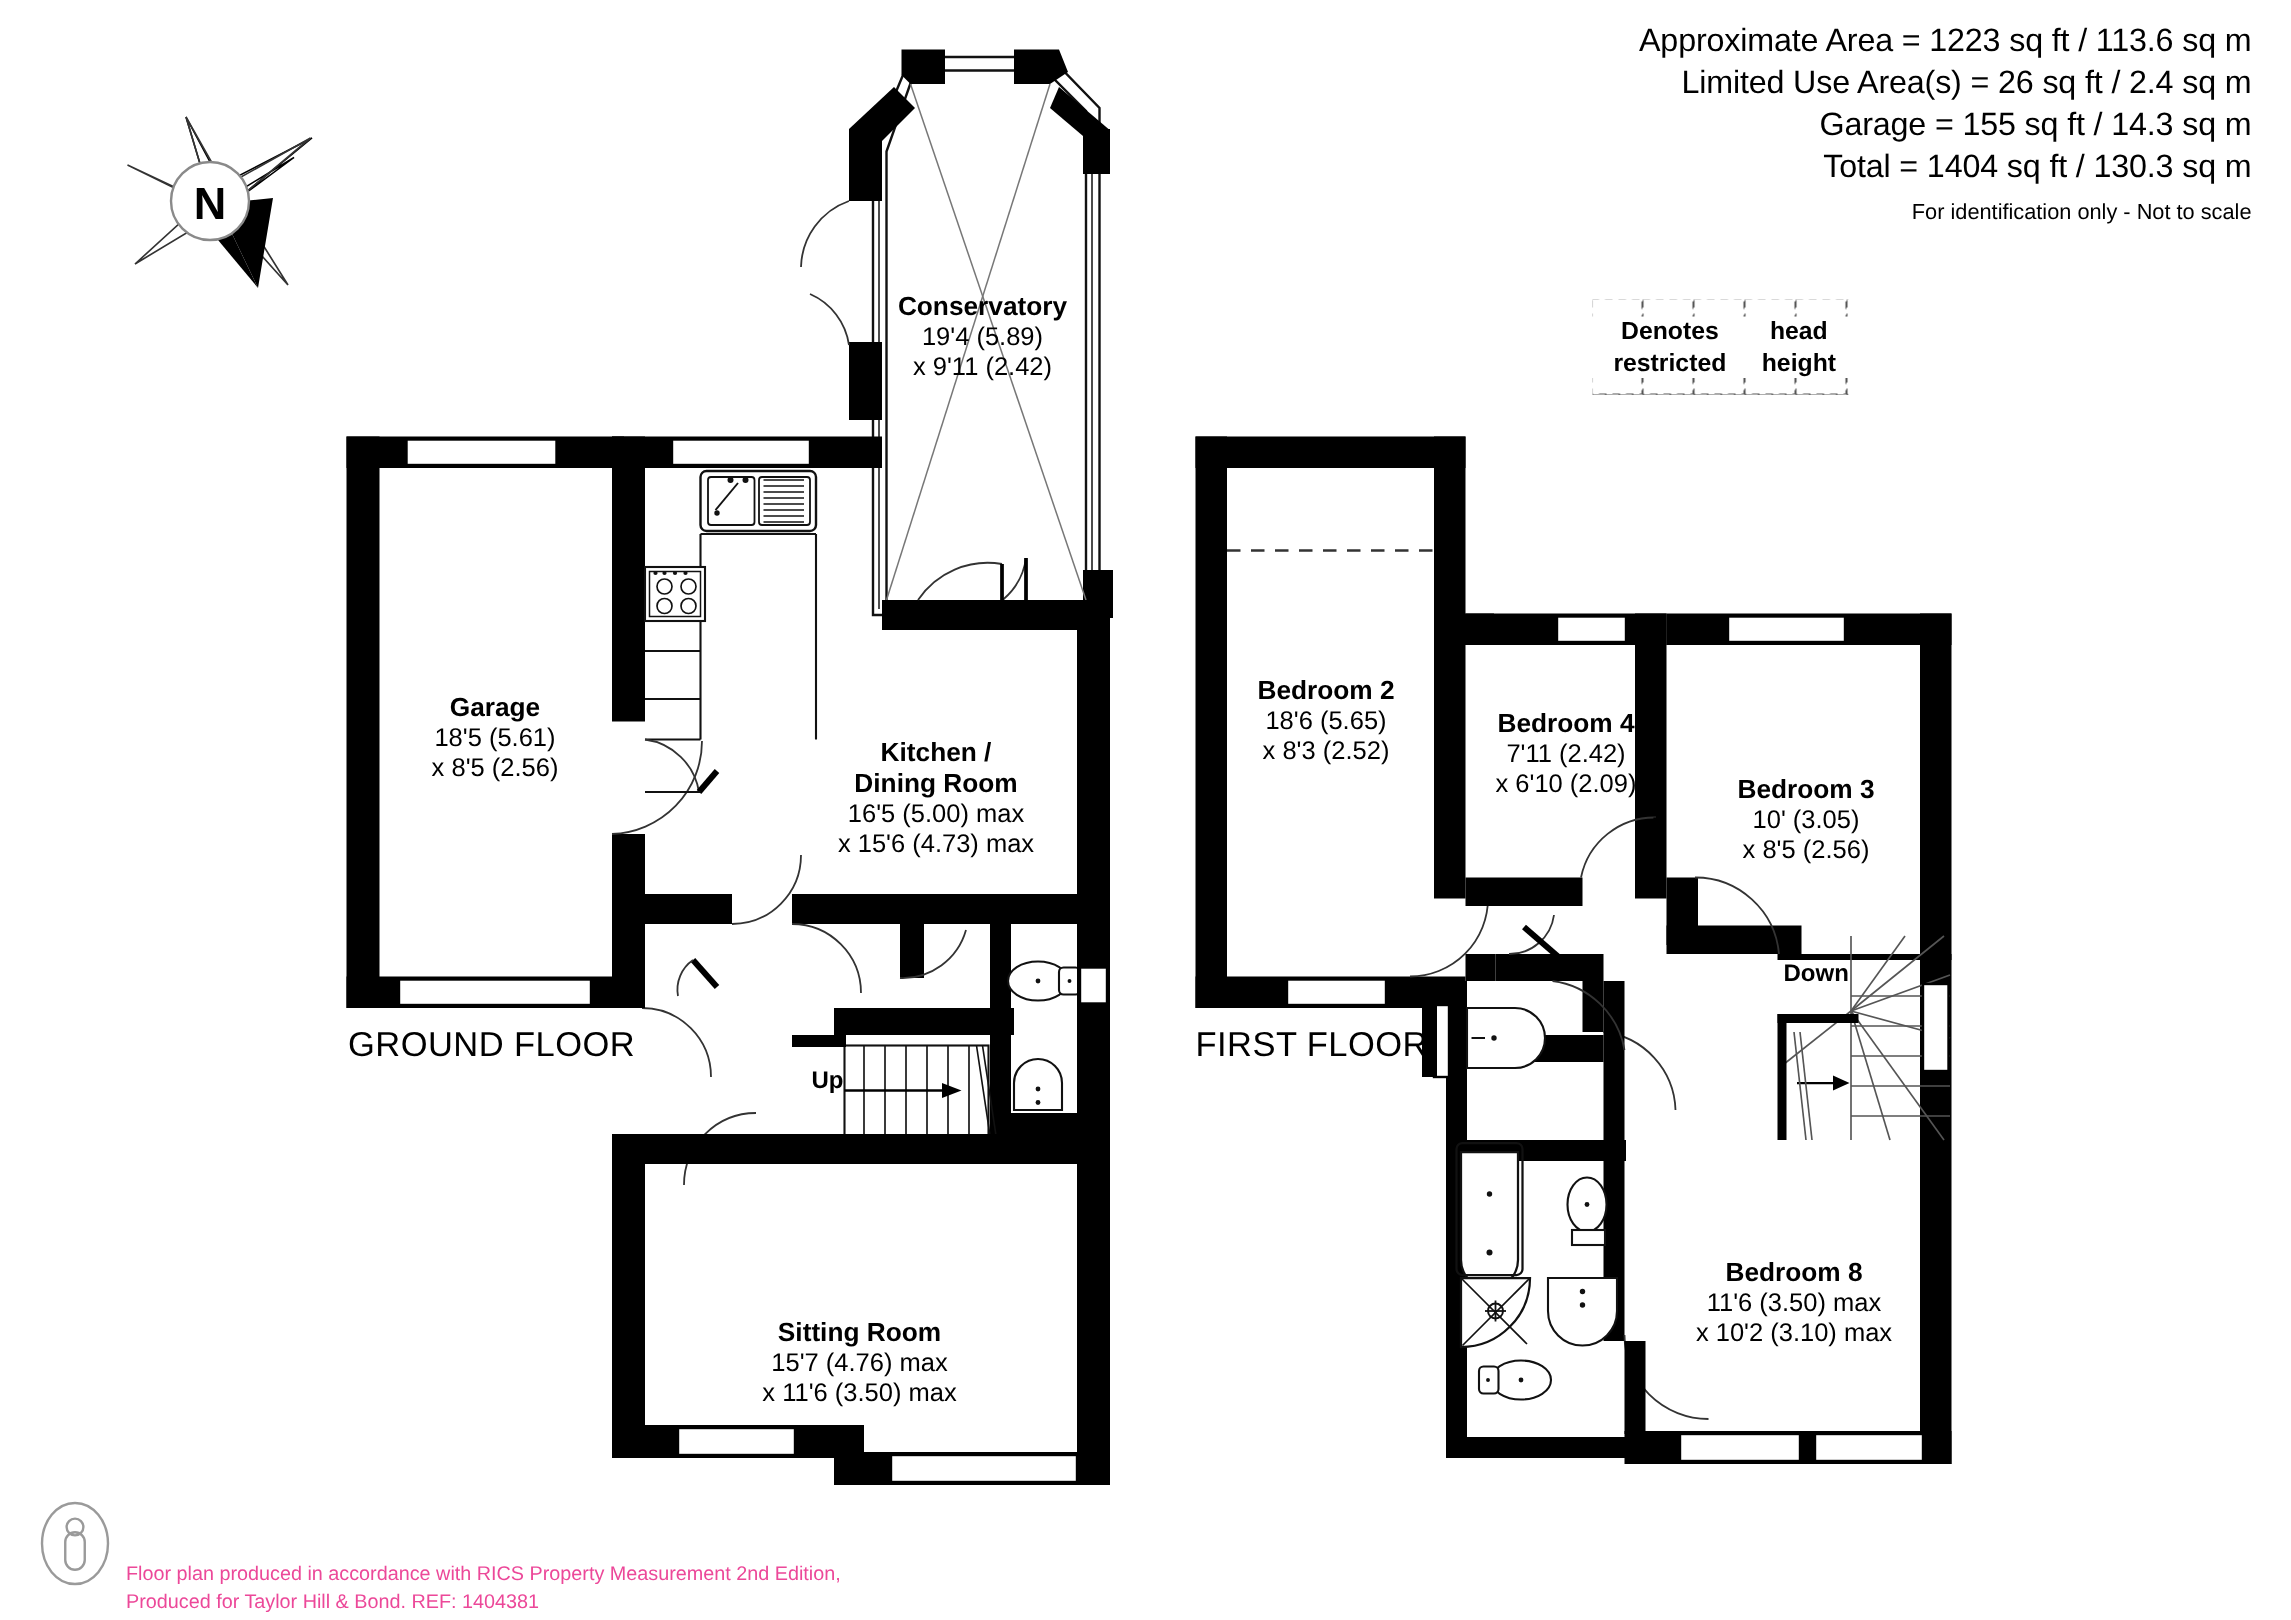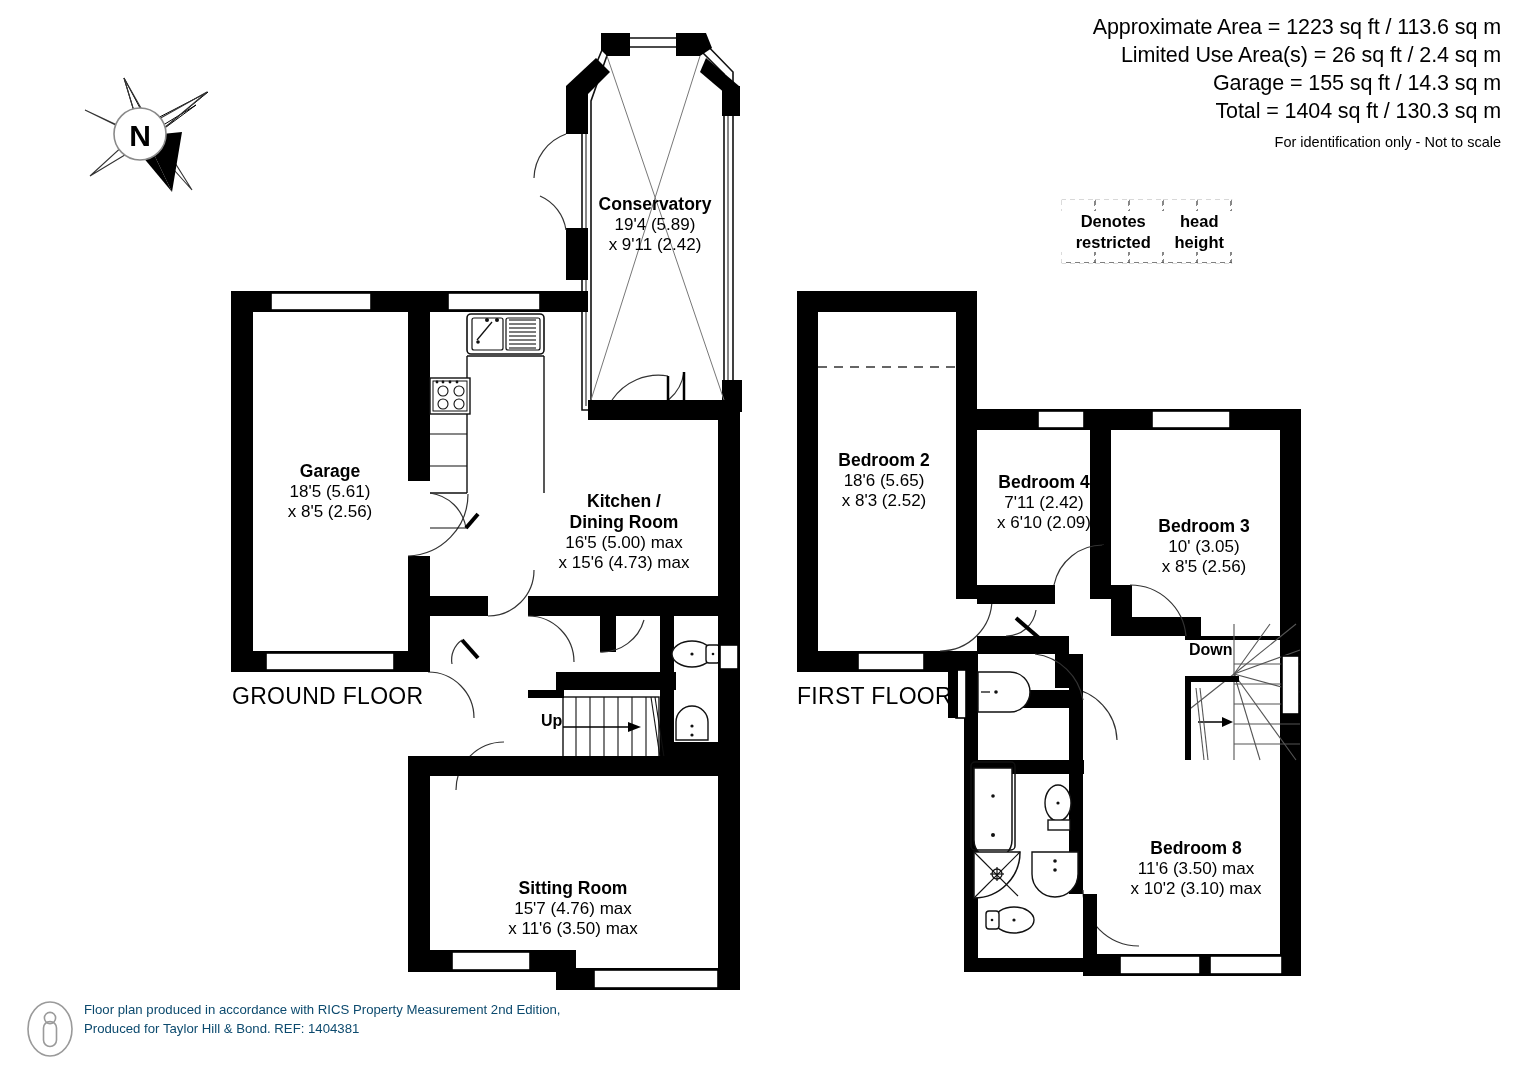--- a/index.html
+++ b/index.html
@@ -110,21 +110,22 @@
     position: absolute;
     left: 26px;
     top: 1000px;
     display: flex;
     align-items: flex-start;
   }
   #footer .footer-icon { flex: 0 0 auto; margin-right: 10px; }
   #footer .footer-text {
     font-size: 13.2px;
     line-height: 1.45;
-    color: #0c4a6e;
+    color: #ec4899;
+    margin-top: 39px;
   }
   #footer .footer-text .ftline { display: block; white-space: nowrap; }
   #footer .copy { margin-left: 16px; }
 </style>
 </head>
 <body>
 
 <div class="stage">
 
   <svg width="1527" height="1080" viewBox="0 0 1527 1080" style="position:absolute;left:0;top:0;">

